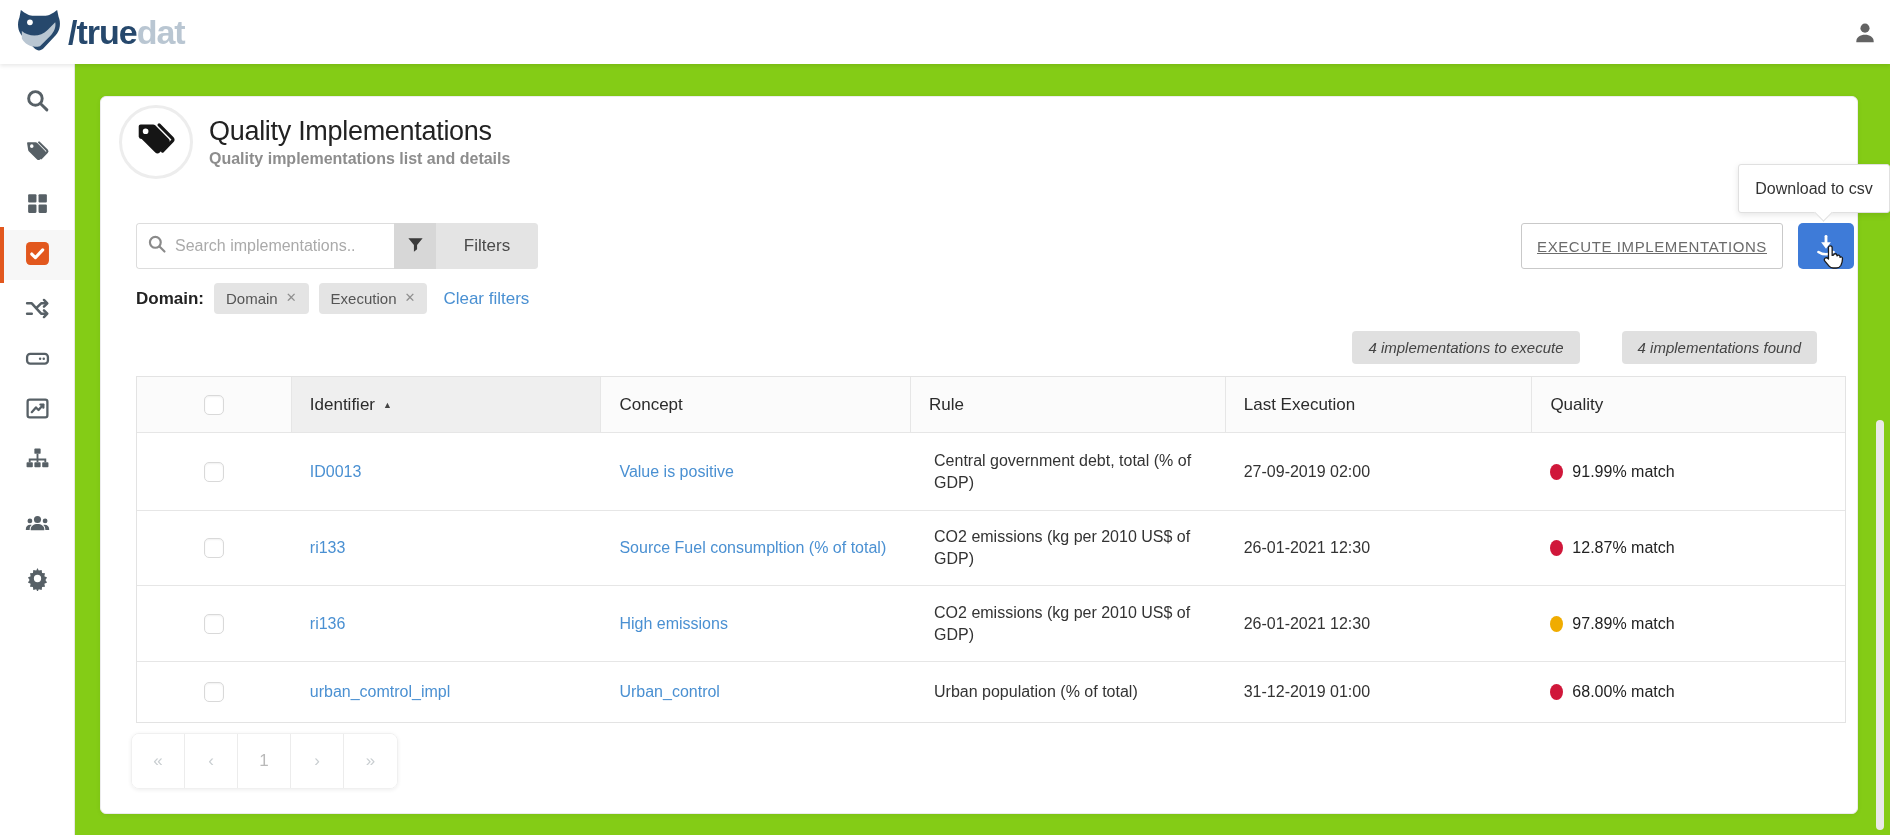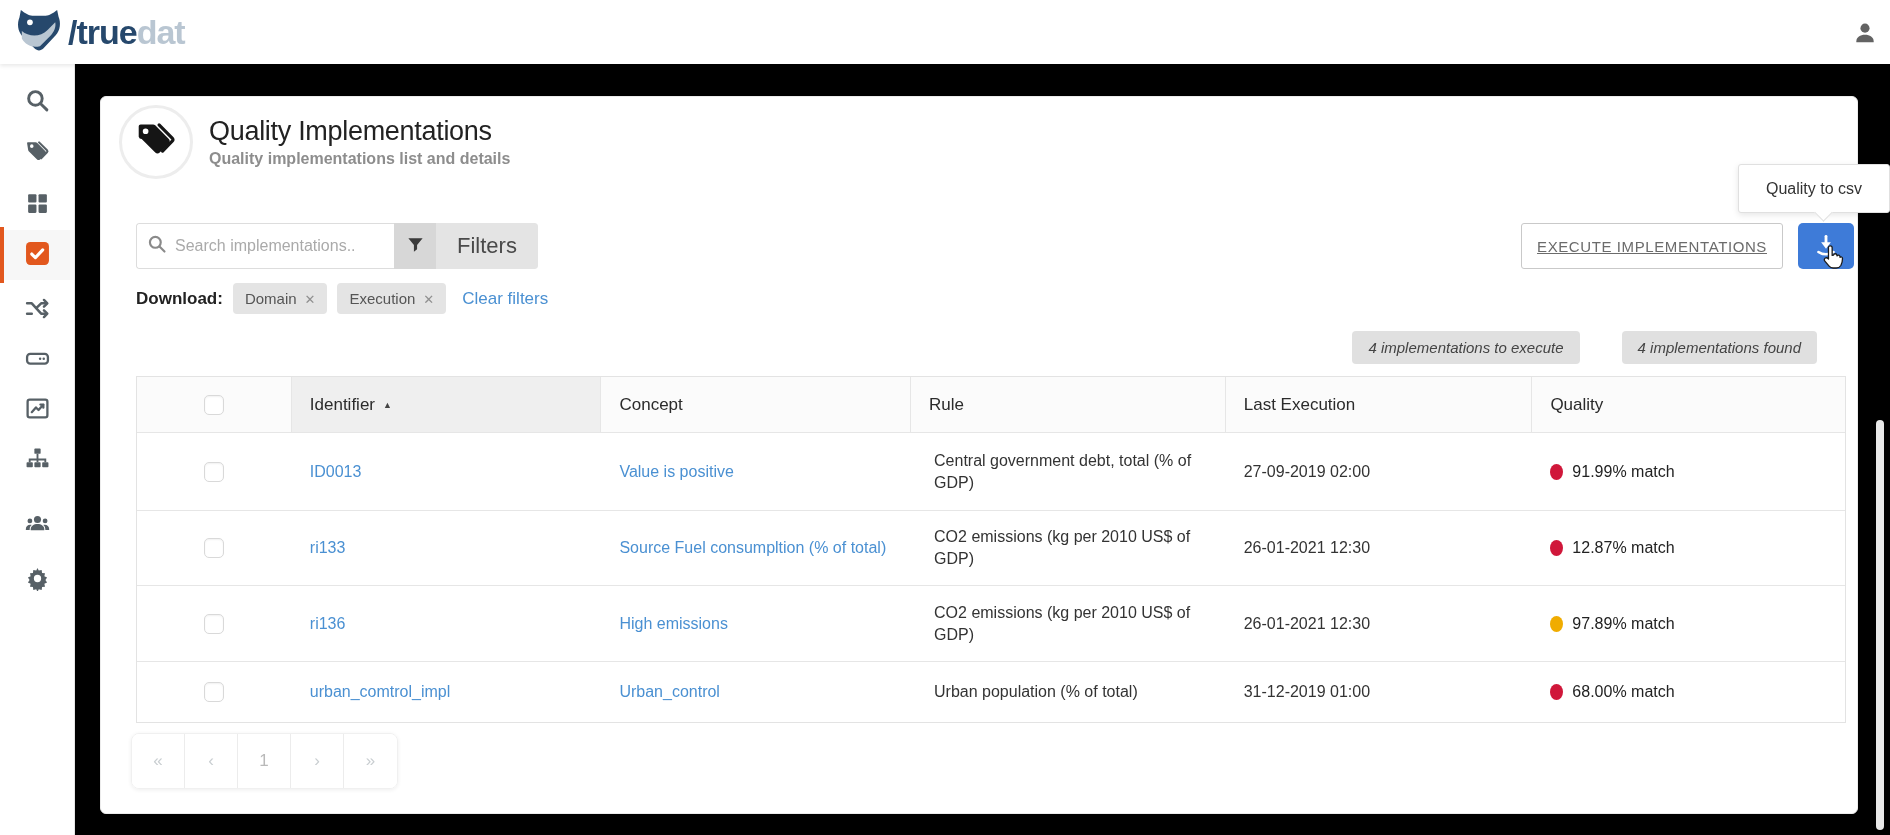--- a/index.html
+++ b/index.html
@@ -1,17 +1,17 @@
 <!DOCTYPE html>
 <html><head>
 <meta charset="utf-8">
 <style>
   * { margin:0; padding:0; box-sizing:border-box; }
   body { font-family:"Liberation Sans", sans-serif; background:#fff; }
-  .screen { position:relative; width:1890px; height:835px; background:#000000; overflow:hidden; }
+  .screen { position:relative; width:1890px; height:835px; background:#84cc16; overflow:hidden; }
 
   
   .topbar { position:absolute; left:0; top:0; width:1890px; height:64px; background:#fff;
             box-shadow:0 2px 4px rgba(0,0,0,.09); z-index:20; display:flex; align-items:center; }
   .logo { display:flex; align-items:center; gap:6px; margin-left:16px; cursor:pointer; }
   .logo-text { font-size:34px; font-weight:700; letter-spacing:-1px; }
   .logo-text .dark { color:#26486c; }
   .logo-text .light { color:#b9c6d2; }
   .topbar-user { position:absolute; right:12px; top:20px; width:26px; height:26px; }
 
@@ -41,42 +41,42 @@
   .search-group { position:absolute; left:35px; top:126px; height:46px; display:flex; border-radius:3px; overflow:hidden; }
   .search-box { width:258px; height:46px; border:1px solid #ddd; border-right:none; background:#fff;
                 display:flex; align-items:center; padding:0 10px; border-radius:3px 0 0 3px; }
   .search-box svg { width:20px; height:20px; flex:none; }
   .search-input { border:none; outline:none; width:100%; margin-left:8px; font-size:16px; color:#444;
                   font-family:"Liberation Sans", sans-serif; }
   .search-input::placeholder { color:#aaa; }
   .funnel-btn { width:42px; height:46px; background:#d7d7d7; display:flex; align-items:center; justify-content:center; cursor:pointer; }
   .funnel-btn svg { width:19px; height:19px; }
   .filters-btn { width:102px; height:46px; background:#e4e4e4; display:flex; align-items:center; justify-content:center;
-                 font-size:22px; color:#4a4a4a; cursor:pointer; border-radius:0 3px 3px 0; }
+                 font-size:17px; color:#4a4a4a; cursor:pointer; border-radius:0 3px 3px 0; }
 
   .execute-btn { position:absolute; left:1420px; top:126px; width:262px; height:46px; background:#fff;
                  border:1px solid #c9c9c9; border-radius:3px; font-size:15px; color:#6b6b6b; letter-spacing:.6px;
                  display:flex; align-items:center; justify-content:center; cursor:pointer;
                  font-family:"Liberation Sans", sans-serif;text-decoration:underline; }
   .download-btn { position:absolute; left:1697px; top:126px; width:56px; height:46px; background:#3e7bd8;
                   border:none; border-radius:5px; display:flex; align-items:center; justify-content:center; cursor:pointer; }
   .download-btn svg.dl { width:26px; height:26px; }
   .cursor-hand { position:absolute; left:1720px; top:146px; width:24px; height:28px; z-index:40; pointer-events:none; }
 
   .tooltip { position:absolute; left:1637px; top:67px; width:152px; height:49px; background:#fff;
              border:1px solid #e0e0e0; border-radius:3px; box-shadow:0 2px 6px rgba(0,0,0,.10);
              display:flex; align-items:center; justify-content:center; font-size:16px; color:#333; z-index:30; }
   .tt-arrow { position:absolute; left:1716px; top:109px; width:13px; height:13px; background:#fff;
               border-right:1px solid #e0e0e0; border-bottom:1px solid #e0e0e0; transform:rotate(45deg); z-index:31; }
 
   
   .filters-row { position:absolute; left:35px; top:186px; display:flex; align-items:center; }
   .filters-label { font-size:17px; font-weight:700; color:#222; }
   .chip { margin-left:10px; background:#e4e4e4; border-radius:4px; padding:7px 12px; font-size:15px; color:#555;
-          display:flex; align-items:flex-end; gap:8px; cursor:pointer; }
+          display:flex; align-items:flex-start; gap:8px; cursor:pointer; }
   .chip .x { color:#8f8f8f; font-size:13px; cursor:pointer; }
   .clear-filters { margin-left:16px; font-size:17px; color:#4a90d2; cursor:pointer; text-decoration:none; }
 
   
   .badges { position:absolute; right:40px; top:234px; display:flex; gap:42px;font-style:italic; }
   .badge { background:#e0e0e0; border-radius:4px; padding:8px 16px; font-size:15px; color:#444; }
 
   
   .qtable { position:absolute; left:35px; top:279px; width:1710px; border:1px solid #e3e3e3; background:#fff; }
   .thead { display:flex; height:55px; background:#fbfbfb; }
@@ -255,25 +255,25 @@
             <path d="M5 18.5 c2 1.4 4.3 2.1 7 2.1 s5-.7 7-2.1" stroke="#fff" stroke-width="2.4" fill="none" stroke-linecap="round"></path>
           </svg>
       </span>
     </button>
     <span class="cursor-hand">
       <svg viewBox="0 0 26 30">
           <path d="M10 3 c1.2 0 2.1 .9 2.1 2.1 v8.4 l1.5-.3 c.4-2.2 3.4-2 3.7 .2 l.1 .6 c.6-1.3 3-1 3.2 .7 l.1 .8 c.8-.9 2.6-.4 2.6 1.2 0 3-.7 5.7-1.8 7.7 -1 1.7-2.3 2.7-5 2.7 h-3.4 c-1.8 0-3.2-.7-4.3-2 l-4.6-5.4 c-1.1-1.3-.6-3.1 .9-3.6 1.1-.3 2 0 2.7 .9 l.3 .4 V5.1 C7.9 3.9 8.8 3 10 3 Z" fill="#fff" stroke="#1a1a1a" stroke-width="1.4" stroke-linejoin="round"></path>
         </svg>
     </span>
 
-    <div class="tooltip">Quality to csv</div>
+    <div class="tooltip">Download to csv</div>
     <div class="tt-arrow"></div>
 
     <div class="filters-row">
-      <span class="filters-label">Download:</span>
+      <span class="filters-label">Domain:</span>
       <span class="chip">
         <span>Domain</span>
         <span class="x">✕</span>
       </span>
       <span class="chip">
         <span>Execution</span>
         <span class="x">✕</span>
       </span>
       <a class="clear-filters">Clear filters</a>
     </div>

